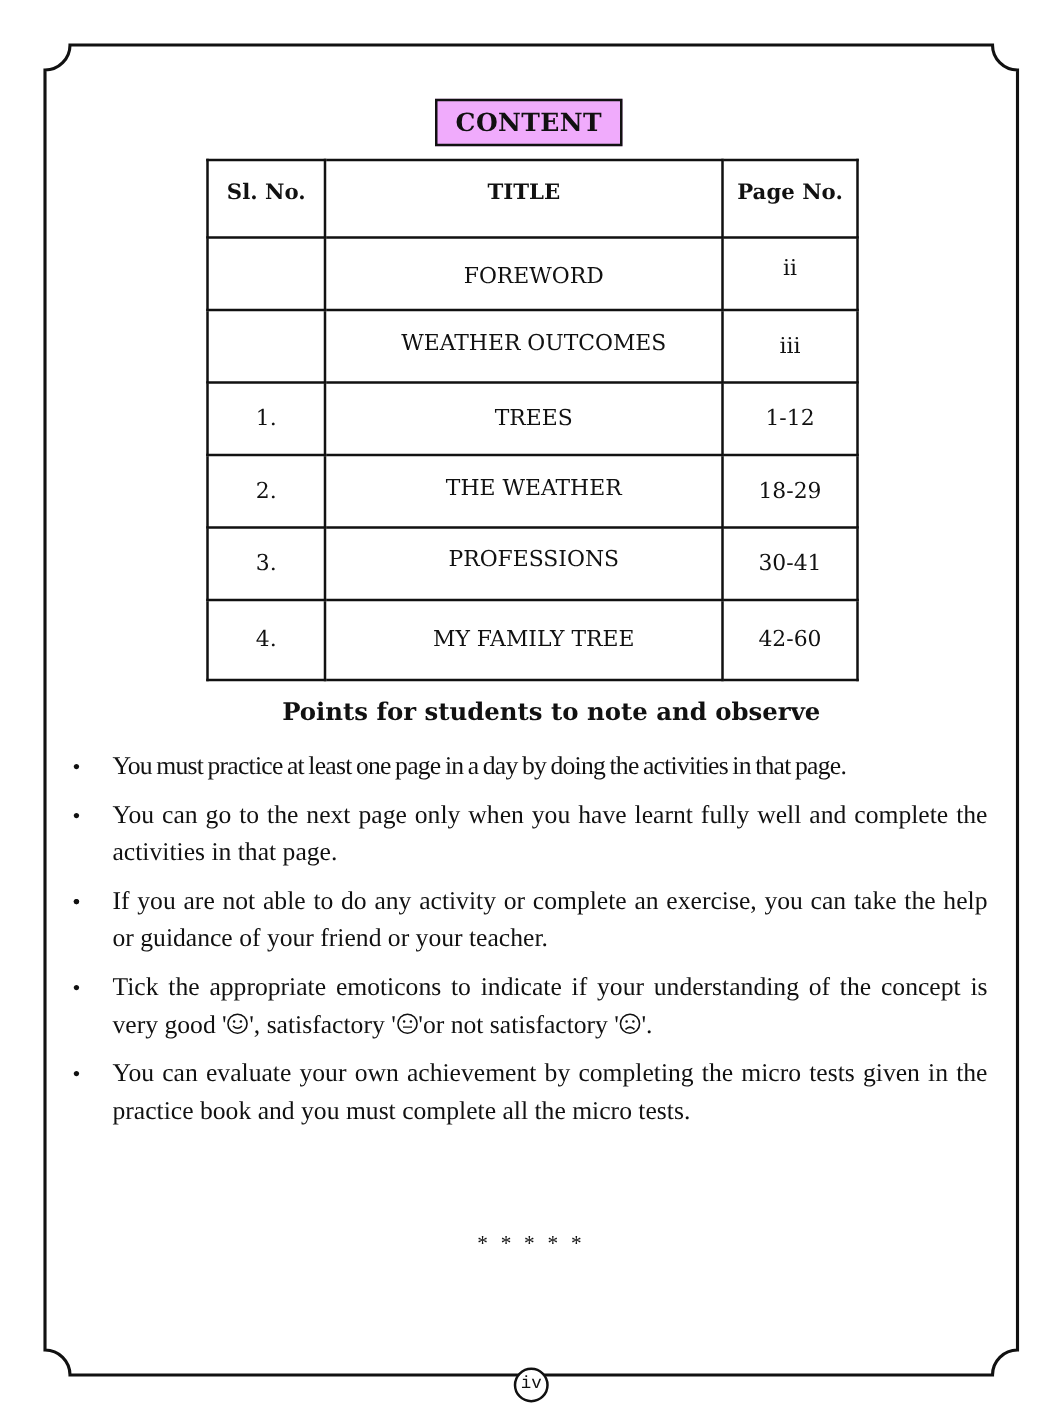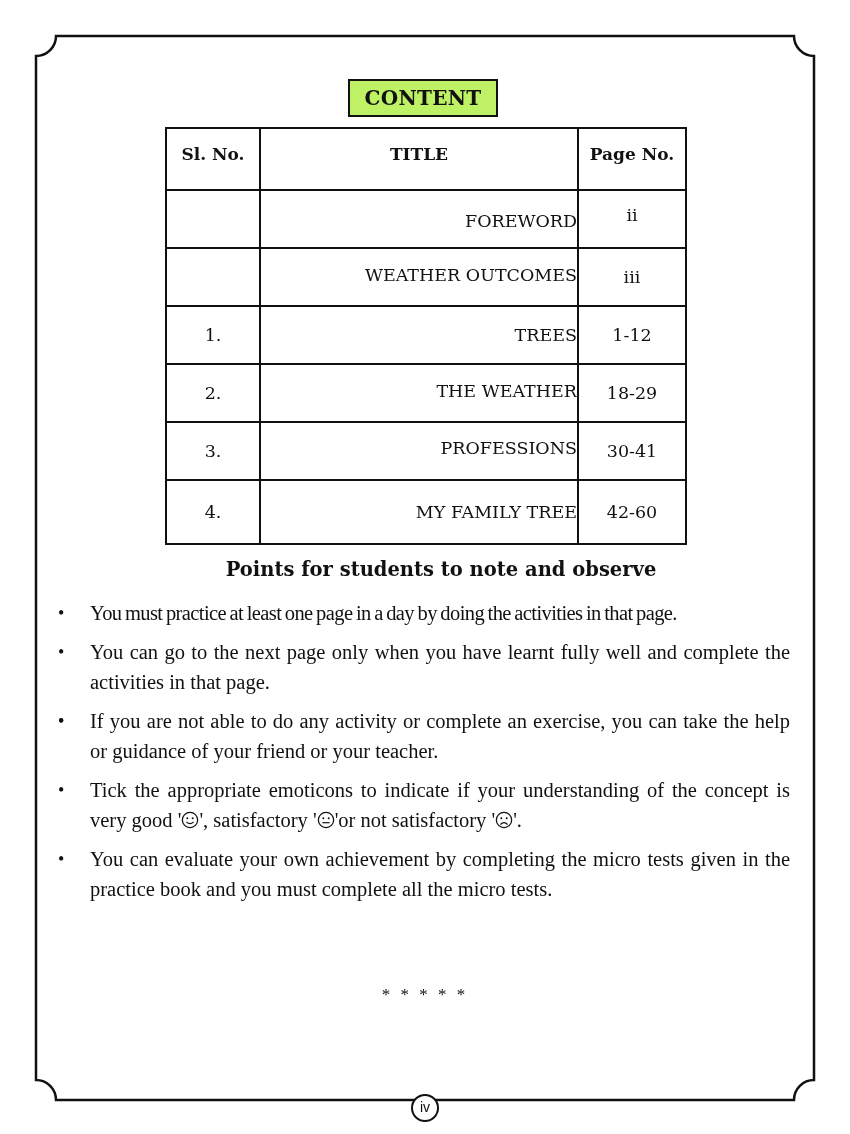--- a/index.html
+++ b/index.html
@@ -22,21 +22,21 @@
       width: 850px;
       height: 1134px;
     }
     .content-title-box {
       position: absolute;
       left: 348px;
       top: 79px;
       width: 150px;
       height: 38px;
       border: 2px solid #111;
-      background: #bef264;
+      background: #f0abfc;
       box-sizing: border-box;
       display: flex;
       align-items: center;
       justify-content: center;
       font-family: "DejaVu Serif", serif;
       font-weight: bold;
       font-size: 20px;
       letter-spacing: 0.3px;
     }
     table.toc {
@@ -61,21 +61,21 @@
       text-align: center;
       vertical-align: middle;
       padding-bottom: 10px;
       border-radius: 31px;
     }
     table.toc td {
       height: 58px;
       vertical-align: middle;
     }
     table.toc td.sl { text-align: center; }
-    table.toc td.title { text-align: right; padding-left: 16px; }
+    table.toc td.title { text-align: center; padding-left: 16px; }
     table.toc td.page { text-align: center; margin-top: 12px; }
     .col-sl { width: 94px; }
     .col-title { width: 318px; }
     .col-page { width: 108px; }
     .notes-heading {
       position: absolute;
       left: 16px;
       top: 558px;
       width: 850px;
       text-align: center;
@@ -133,21 +133,21 @@
       top: 1094px;
       width: 28px;
       height: 28px;
       border: 2px solid #111;
       border-radius: 50%;
       background: #fff;
       box-sizing: border-box;
       display: flex;
       align-items: center;
       justify-content: center;
-      font-family: Liberation Sans, sans-serif;
+      font-family: Liberation Mono, monospace;
       font-size: 14px;
       line-height: 1;
       padding-bottom: 2px;
     }
   </style>
 </head>
 <body>
 
 <svg class="frame" width="850" height="1134" viewBox="0 0 850 1134">
   <path d="M 56 36 L 794 36 A 20 20 0 0 0 814 56 L 814 1080 A 20 20 0 0 0 794 1100 L 56 1100 A 20 20 0 0 0 36 1080 L 36 56 A 20 20 0 0 0 56 36 Z" fill="none" stroke="#111" stroke-width="2.5"></path>

